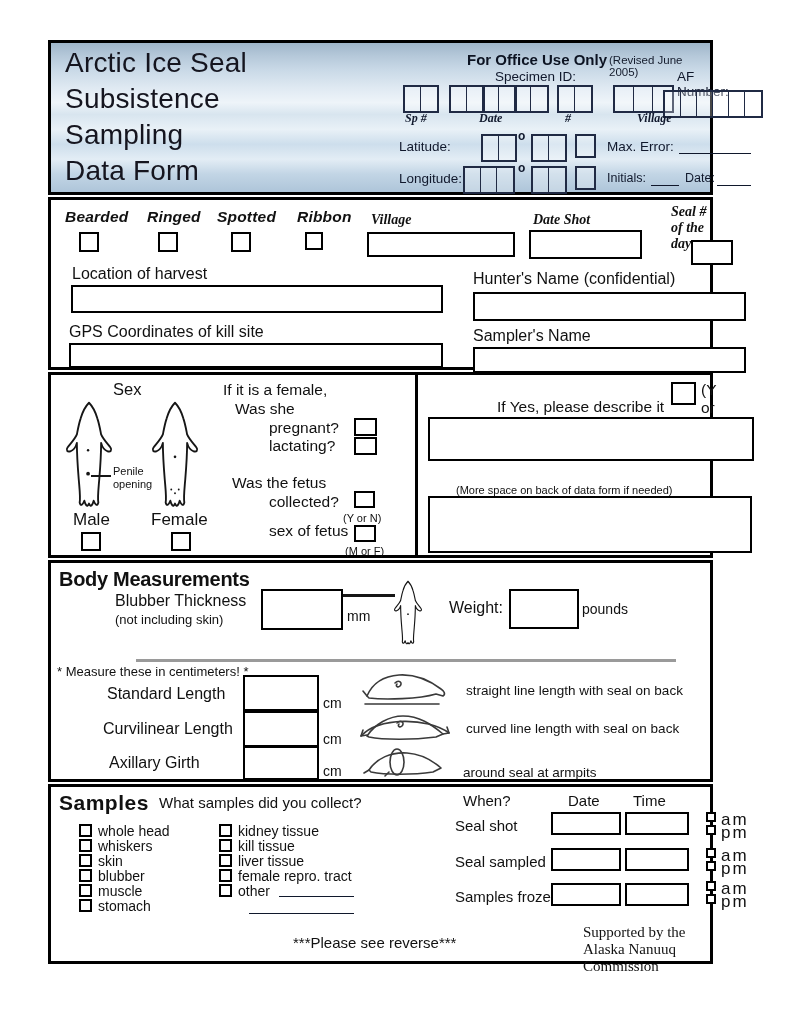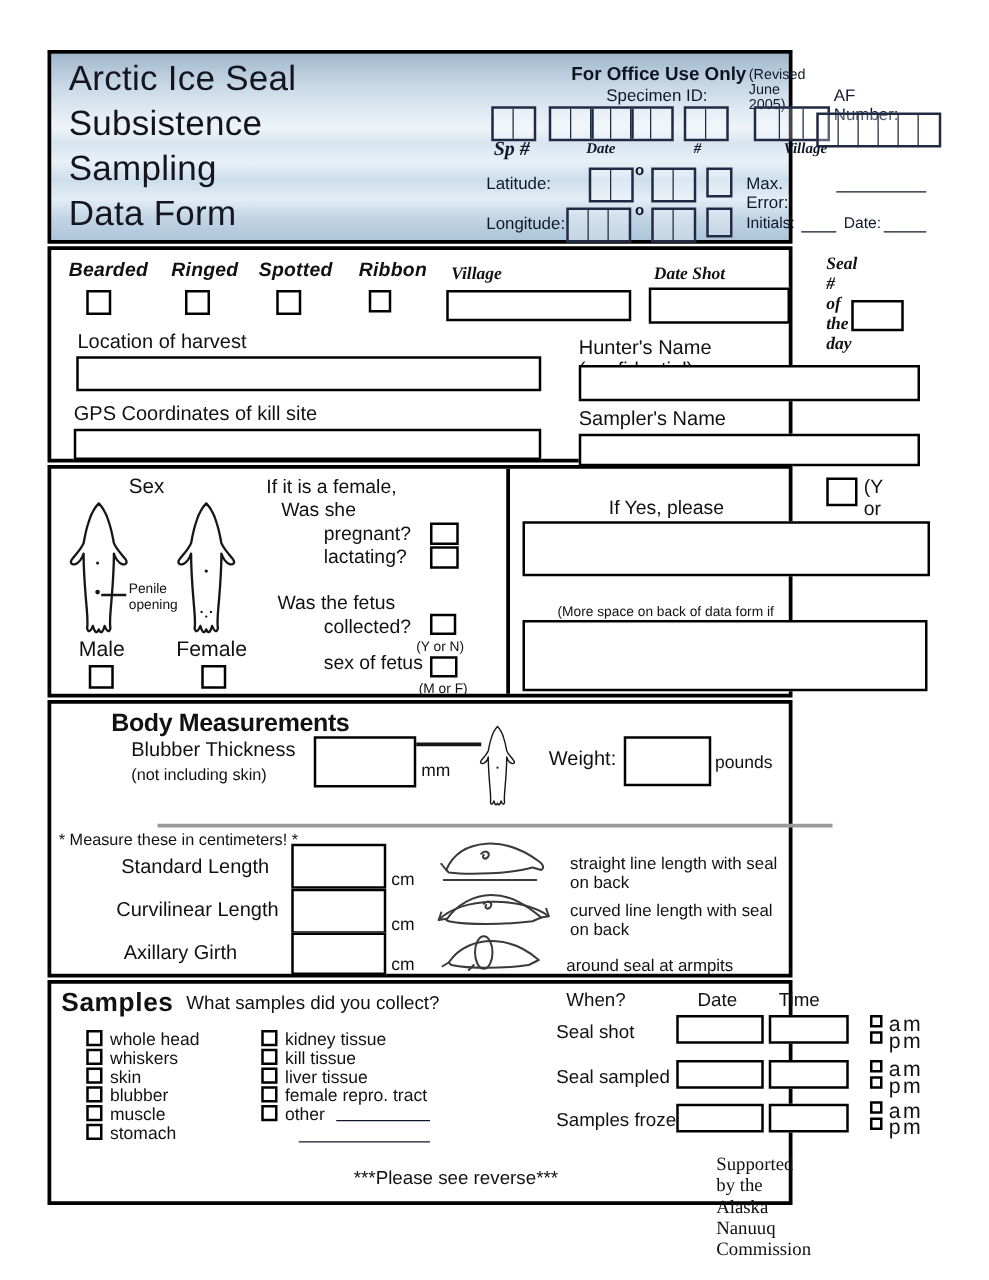--- a/index.html
+++ b/index.html
@@ -1,20 +1,20 @@
 <!DOCTYPE html>
 <html><head>
 <meta charset="utf-8">
 <style>
   html,body{margin:0;padding:0;background:#fff;}
   #page{position:relative;width:791px;height:1024px;background:#fff;overflow:hidden;
         font-family:"Liberation Sans",sans-serif;color:#111;}
   .abs{position:absolute;}
   #form{position:absolute;left:36px;top:40px;width:719px;height:924px;}
-  .sec{position:absolute;left:2px;width:596px;border:3px solid #000;background:#fff;box-sizing:border-box;}
+  .sec{position:absolute;left:12px;width:665px;border:3px solid #000;background:#fff;box-sizing:border-box;}
   
   #sec-header{top:0;height:155px;
     background:linear-gradient(180deg,#9fb6ca 0%,#b6c9da 9%,#c9d9e7 18%,#dfe9f2 30%,
       #eef4f9 40%,#d8e5ef 48%,#e9f1f7 58%,#cddeec 68%,#e3edf5 78%,#c2d5e5 88%,#aec5d9 100%);}
   #sec-species{top:157px;height:173px;}
   #sec-sex{top:332px;height:186px;}
   #sec-body{top:520px;height:222px;}
   #sec-samples{top:744px;height:180px;}
   .title{font-size:28px;line-height:36px;color:#15151f;letter-spacing:.2px;}
   .b{font-weight:bold;}
@@ -83,21 +83,21 @@
     </div>
     <div class="abs cellgrp" style="left:612px;top:47px;">
       <div class="cell"></div>
       <div class="cell"></div>
       <div class="cell"></div>
       <div class="cell"></div>
       <div class="cell"></div>
       <div class="cell"></div>
     </div>
 
-    <div class="abs ser-i" style="left:354px;top:68px;font-size:16px;color:#10182c;">Sp #</div>
+    <div class="abs ser-i" style="left:354px;top:68px;font-size:12px;color:#10182c;">Sp #</div>
     <div class="abs ser-i" style="left:428px;top:68px;font-size:12px;color:#10182c;">Date</div>
     <div class="abs ser-i" style="left:514px;top:68px;font-size:12px;color:#10182c;">#</div>
     <div class="abs ser-i" style="left:586px;top:68px;font-size:12px;color:#10182c;">Village</div>
 
     <div class="abs hlabel" style="left:348px;top:96px;">Latitude:</div>
     <div class="abs cellgrp" style="left:430px;top:91px;">
       <div class="cell"></div>
       <div class="cell"></div>
     </div>
     <div class="abs deg" style="left:467px;top:86px;">o</div>
@@ -215,21 +215,21 @@
 
     <div class="abs cb" style="left:620px;top:7px;width:25px;height:23px;"></div>
     <div class="abs q" style="left:650px;top:6px;">(Y or N)</div>
     <div class="abs q" style="left:446px;top:23px;">If Yes, please describe it</div>
     <div class="abs wbox" style="left:377px;top:42px;width:326px;height:44px;"></div>
     <div class="abs small" style="left:405px;top:109px;">(More space on back of data form if needed)</div>
     <div class="abs wbox" style="left:377px;top:121px;width:324px;height:57px;"></div>
   </div>
 
   <div class="sec" id="sec-body">
-    <div class="abs b" style="left:8px;top:5px;font-size:20px;letter-spacing:-.3px;margin-left:40px;">Body Measurements</div>
+    <div class="abs b" style="left:8px;top:5px;font-size:20px;letter-spacing:-.3px;">Body Measurements</div>
     <div class="abs" style="left:64px;top:29px;font-size:16px;">Blubber Thickness</div>
     <div class="abs" style="left:64px;top:49px;font-size:13px;">(not including skin)</div>
     <div class="abs wbox" style="left:210px;top:26px;width:82px;height:41px;"></div>
     <div class="abs" style="left:296px;top:45px;font-size:14px;">mm</div>
     <div class="abs" style="left:292px;top:31px;width:52px;height:3px;background:#161616;"></div>
     <svg class="abs seal" style="left:340px;top:6px;" width="34" height="88" viewBox="0 0 60 120">
       <path d="M30 4 C26 8 23 14 21 21 C19 27 18 33 17 38 C15 43 10 48 7 52 C5 55 7 57 10 56
                C13 55 16 51 17 47 C17 60 18 74 19 86 C20 98 21 106 20 111 C21 115 23 114 25 109
                C26 113 28 117 30 112 C32 117 34 113 35 109 C37 114 39 115 40 111 C39 106 40 98 41 86
                C42 74 43 60 43 47 C44 51 47 55 50 56 C53 57 55 55 53 52 C50 48 45 43 43 38

